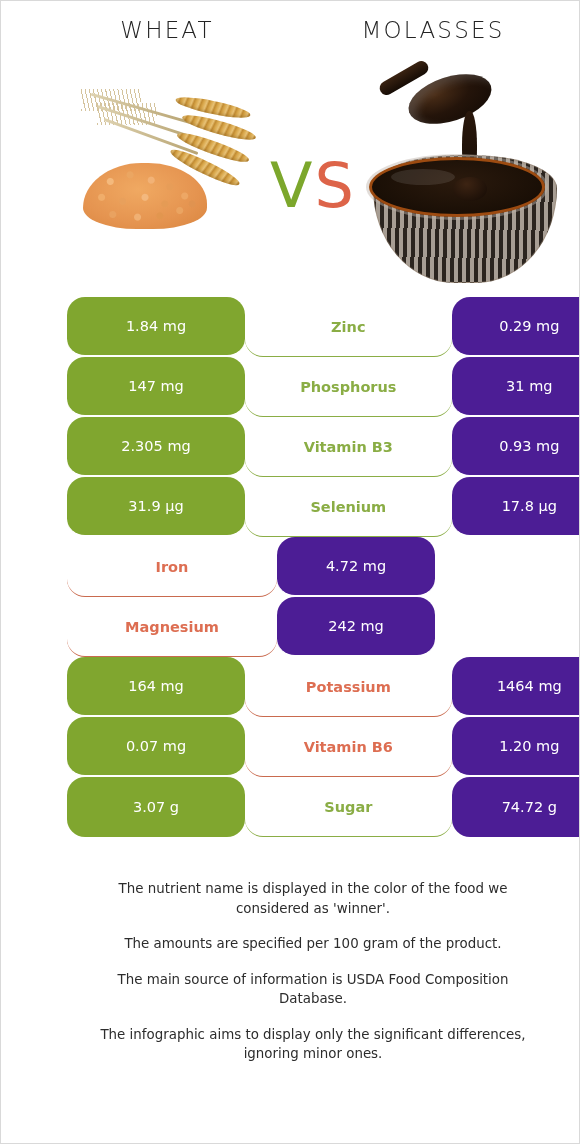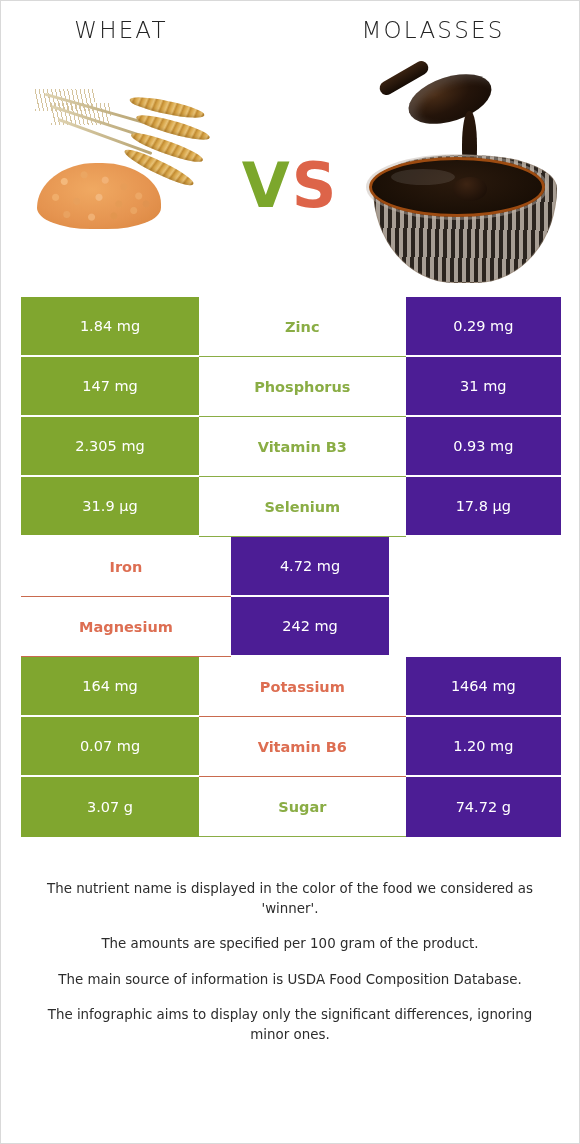--- a/index.html
+++ b/index.html
@@ -12,20 +12,21 @@
     font-family: "Liberation Sans", sans-serif;
   }
   .page {
     position: relative;
     width: 580px;
     height: 1144px;
     background: #ffffff;
     border: 1px solid #d9d9d9;
     box-sizing: border-box;
     overflow: hidden;
+    padding-left: 46px;
   }
 
   
   .header {
     display: flex;
     align-items: flex-start;
     justify-content: space-between;
     padding: 16px 0 0 0;
     height: 56px;
     box-sizing: border-box;
@@ -62,21 +63,21 @@
     height: 230px;
   }
   .vs {
     position: absolute;
     left: 0;
     right: 0;
     top: 98px;
     text-align: center;
     font-family: "DejaVu Sans", sans-serif;
     font-size: 62px;
-    font-weight: 700;
+    font-weight: 400;
     letter-spacing: 2px;
     line-height: 1;
   }
   .vs .v { color: #7CA72C; }
   .vs .s { color: #DD6449; }
 
   
   .wheat { position: absolute; inset: 0; }
   .ear {
     position: absolute;
@@ -198,20 +199,21 @@
     height: 60px;
     align-items: stretch;
   }
   .cell {
     display: flex;
     align-items: center;
     justify-content: center;
     font-size: 14.5px;
     font-family: "DejaVu Sans", sans-serif;
     box-sizing: border-box;
+    border-radius: 18px;
   }
   .cell-left {
     width: 181px;
     background: #80A62F;
     color: #ffffff;
     border-bottom: 2px solid #ffffff;
   }
   .cell-right {
     width: 158px;
     background: #4c1d95;

